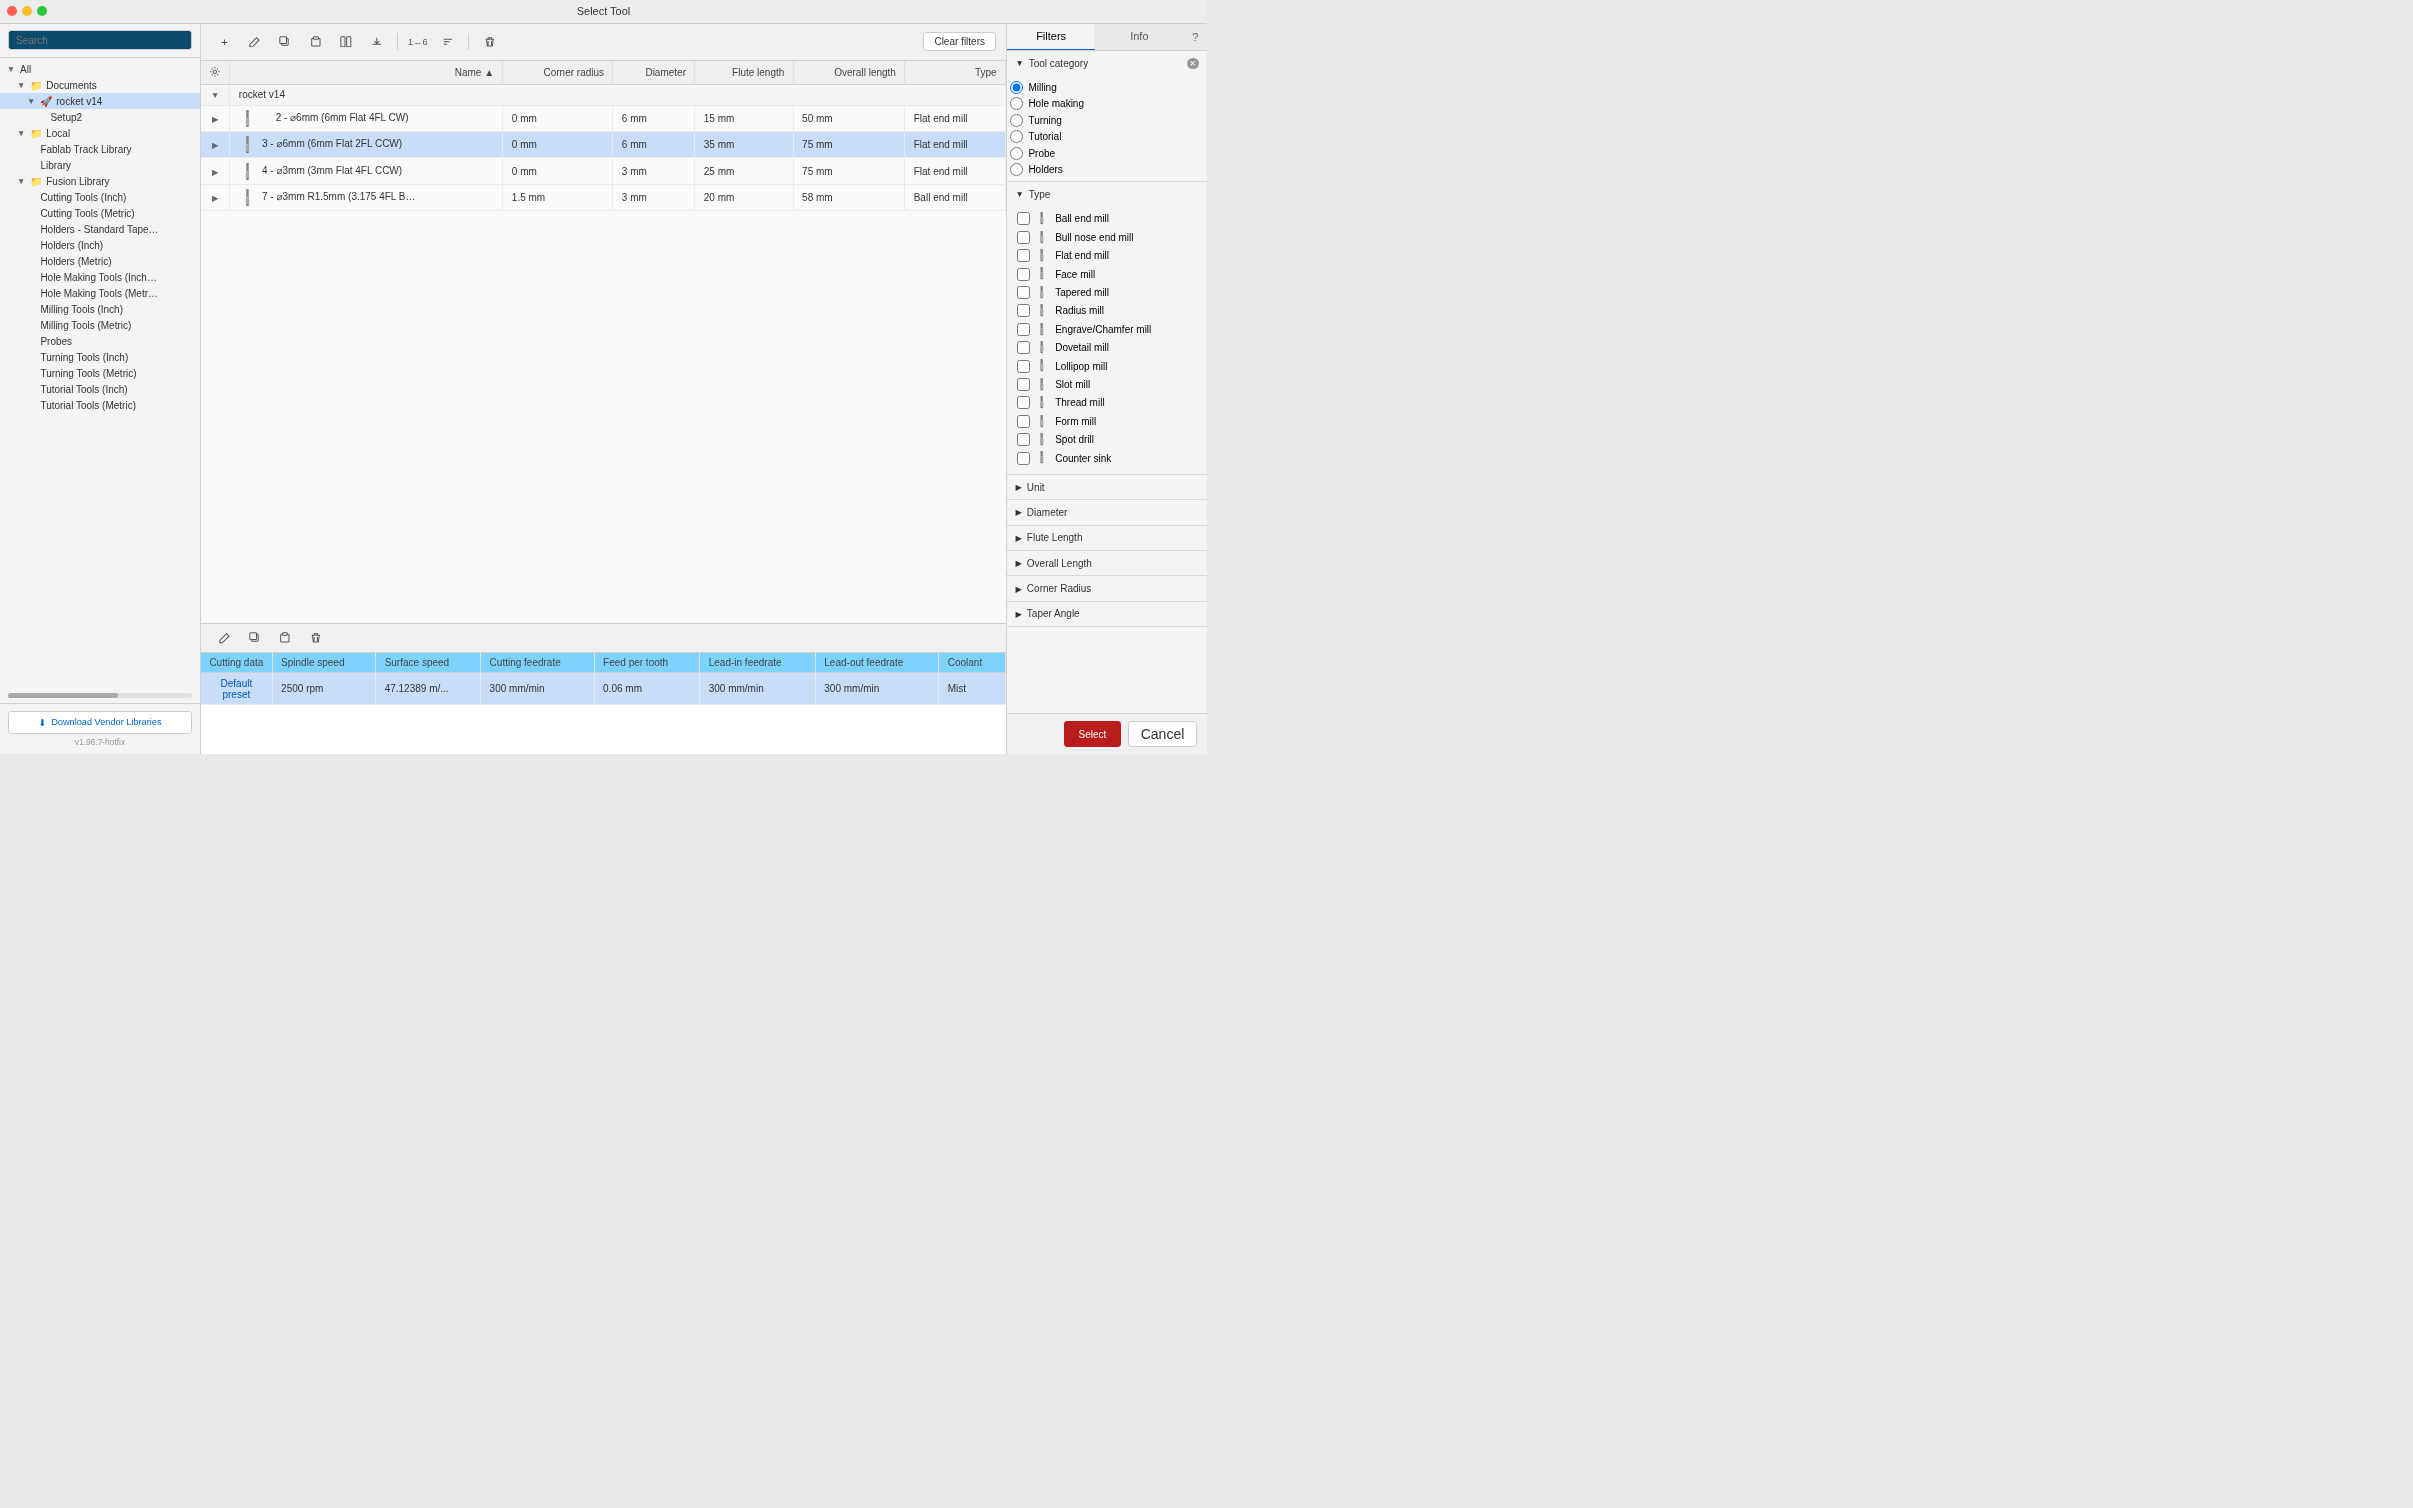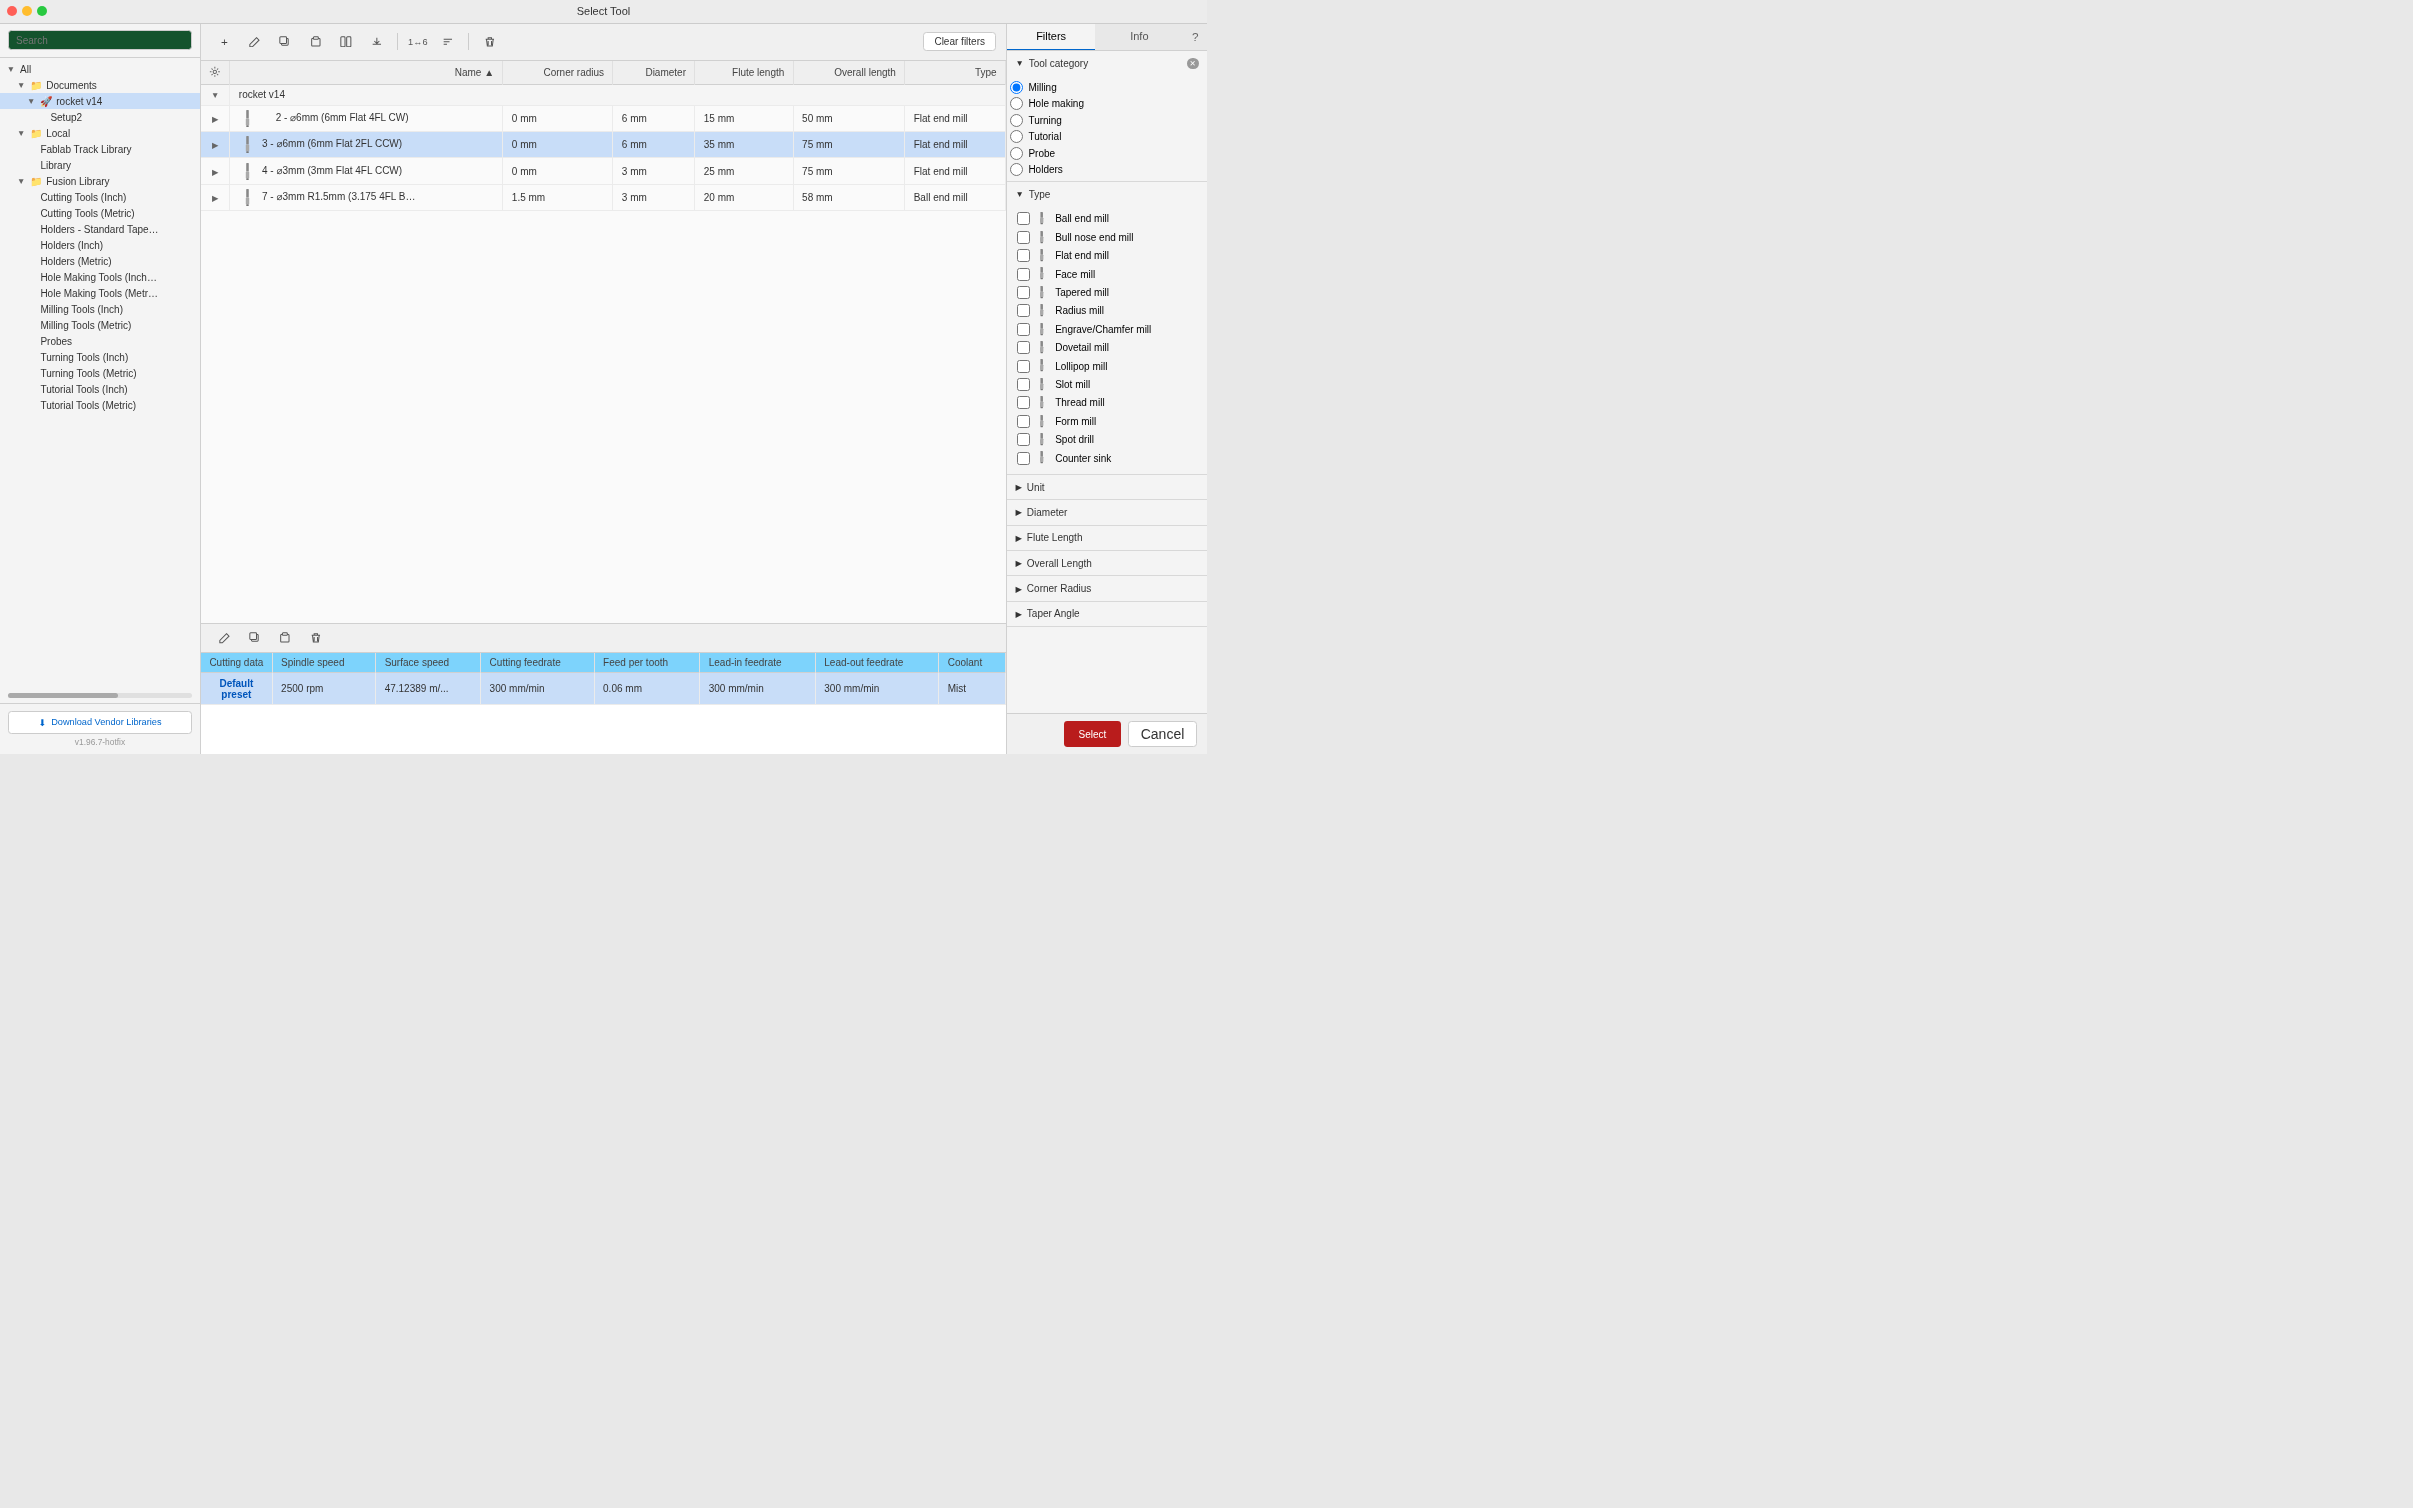--- a/index.html
+++ b/index.html
@@ -59,21 +59,21 @@
     .search-container {
       padding: 6.7px 8.4px;
       border-bottom: 0.8px solid #d0d0d0;
     }
     .search-input {
       width: 100%;
       padding: 3.4px 6.7px;
       border: 0.8px solid #ccc;
       border-radius: 3.4px;
       font-size: 10px;
-      background: #14532d;
+      background: #0c4a6e;
       color: #999;
     }
 
     .tree-area {
       flex: 1;
       overflow-y: auto;
       overflow-x: hidden;
       padding: 3.4px 0;
     }
 
@@ -693,21 +693,21 @@
             <th>Surface speed</th>
             <th>Cutting feedrate</th>
             <th>Feed per tooth</th>
             <th>Lead-in feedrate</th>
             <th>Lead-out feedrate</th>
             <th>Coolant</th>
           </tr>
         </thead>
         <tbody id="detail-tbody">
         <tr class="selected-row">
-    <td style="color:#0055bb;font-weight:700;">Default preset</td>
+    <td style="color:#0055bb;font-weight:400;">Default preset</td>
     <td>2500 rpm</td>
     <td>47.12389 m/...</td>
     <td>300 mm/min</td>
     <td>0.06 mm</td>
     <td>300 mm/min</td>
     <td>300 mm/min</td>
     <td>Mist</td>
   </tr>
           </tbody>
       </table>

